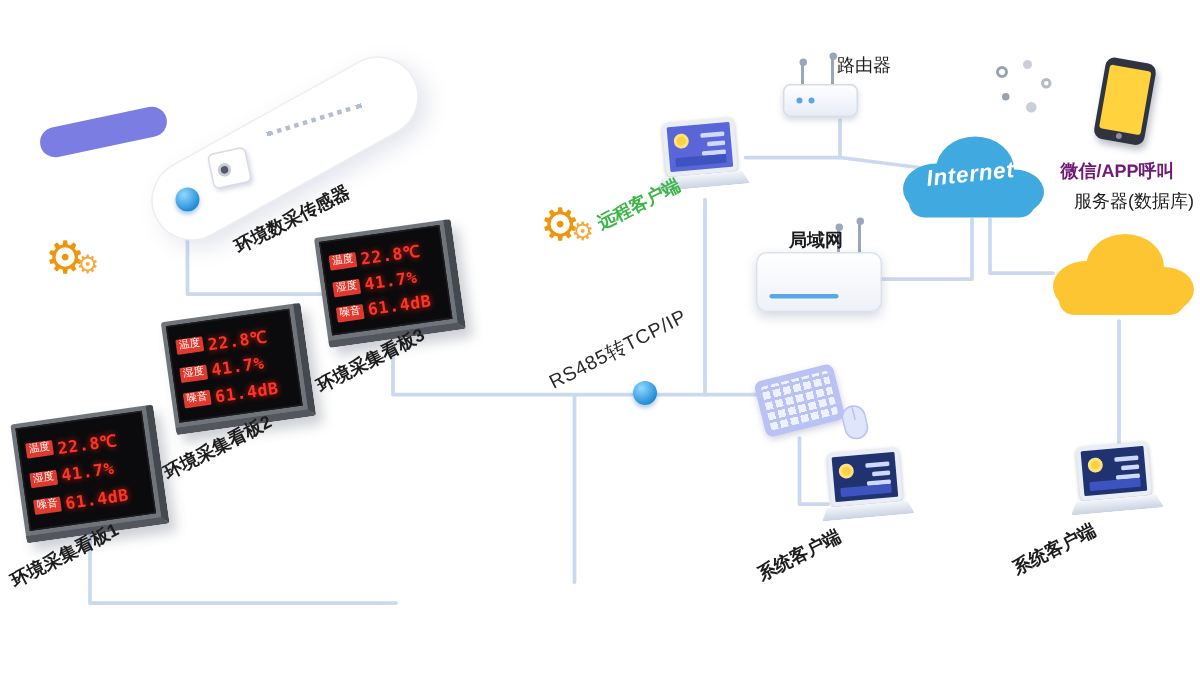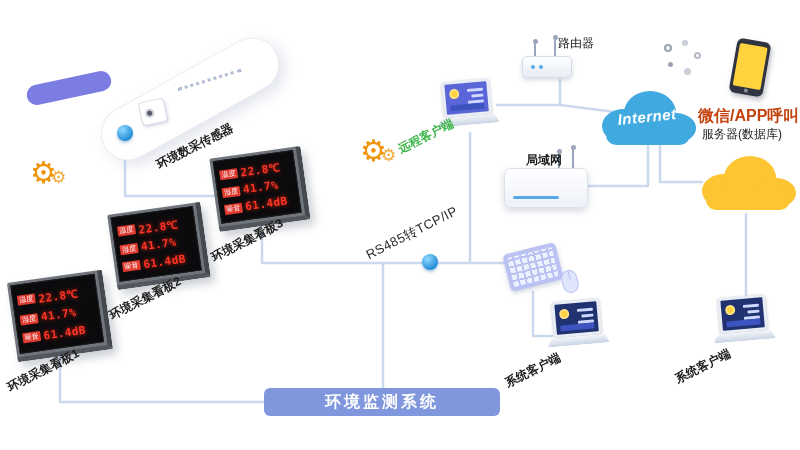--- a/index.html
+++ b/index.html
@@ -30,21 +30,21 @@
           padding:2px 4px;border:1px solid #1c1c20}
   .led-row{display:flex;align-items:center;gap:3px}
   .tag{background:#e03a2f;color:#fff;font-size:7px;line-height:10px;padding:0 2px;border-radius:1px;white-space:nowrap}
   .val{color:#ff3526;font-family:"DejaVu Sans Mono",monospace;font-weight:bold;font-size:11px;
        letter-spacing:.5px;text-shadow:0 0 4px rgba(255,40,20,.85);white-space:nowrap}
   .blabel{font-size:12px;font-weight:600;color:#1c1c1c;transform:rotate(-27deg);white-space:nowrap}
   .rot-label{transform:rotate(-27deg);white-space:nowrap}
   .rs485{font-size:13px;color:#2a2a2a;letter-spacing:.5px;text-align:center}
   .green-label{font-size:12px;font-weight:bold;color:#3cb549}
   .plain-label{font-size:12px;color:#1c1c1c;white-space:nowrap}
-  .purple-label{font-size:16px;font-weight:bold;color:#c2410c;white-space:nowrap}
+  .purple-label{font-size:12px;font-weight:bold;color:#701a75;white-space:nowrap}
   
   .lap-screen{position:relative;width:48px;height:36px;margin:0 auto;background:#203270;
         border:3px solid #e9edf5;border-radius:4px;box-shadow:0 1px 3px rgba(0,0,0,.25);overflow:hidden}
   .lap-screen.purple{background:#5a65d8}
   .d-circle{position:absolute;left:4px;top:5px;width:10px;height:10px;border-radius:50%;
         background:#ffd23e;border:2px solid rgba(255,255,255,.35)}
   .d-bar{position:absolute;right:4px;height:3px;background:#cfd8ff;border-radius:1px}
   .b1{top:6px;width:16px}.b2{top:12px;width:12px}.b3{top:18px;width:16px}
   .d-panel{position:absolute;left:4px;bottom:3px;right:4px;height:6px;background:#3d54c0;border-radius:1px}
   .lap-base{width:62px;height:9px;background:linear-gradient(#f4f7fb,#c9d3e3);
@@ -219,21 +219,21 @@
   <span class="speck node" style="left:682px;top:40px;width:6px;height:6px;background:#c9ced8"></span>
   <span class="speck node" style="left:694px;top:52px;width:7px;height:7px;border:2px solid #b4bac6"></span>
   <span class="speck node" style="left:668px;top:62px;width:5px;height:5px;background:#9aa2b0"></span>
   <span class="speck node" style="left:684px;top:68px;width:7px;height:7px;background:#c9ced8"></span>
 
   <div class="abs node phone" style="left:733px;top:40px">
     <div class="phone-screen"></div>
     <span class="phone-btn"></span>
   </div>
   <div class="abs node purple-label" style="left:698px;top:106px;width:94px;text-align:center">微信/APP呼叫</div>
-  <div class="abs node plain-label" style="left:702px;top:126px;width:94px;text-align:left">服务器(数据库)</div>
+  <div class="abs node plain-label" style="left:702px;top:126px;width:94px;text-align:right">服务器(数据库)</div>
 
   <div class="abs node" style="left:696px;top:148px;width:102px;height:68px">
     <svg width="102" height="68" viewBox="0 0 102 66">
       <g fill="#fdc531">
         <ellipse cx="28" cy="42" rx="22" ry="17"></ellipse>
         <ellipse cx="54" cy="29" rx="26" ry="22"></ellipse>
         <ellipse cx="80" cy="44" rx="20" ry="15"></ellipse>
         <rect x="10" y="40" width="84" height="21" rx="10"></rect>
       </g>
     </svg>
@@ -261,15 +261,14 @@
       <span class="d-circle"></span>
       <span class="d-bar b1"></span>
       <span class="d-bar b2"></span>
       <span class="d-bar b3"></span>
       <span class="d-panel"></span>
     </div>
     <div class="lap-base"></div>
   </div>
   <div class="abs node rot-label plain-label" style="left:668px;top:358px;width:70px;text-align:center;font-weight:600">系统客户端</div>
 
-  <div class="abs banner" style="left:264px;top:388px">环境监测系统</div>
 
 </div>
 
 </body></html>

